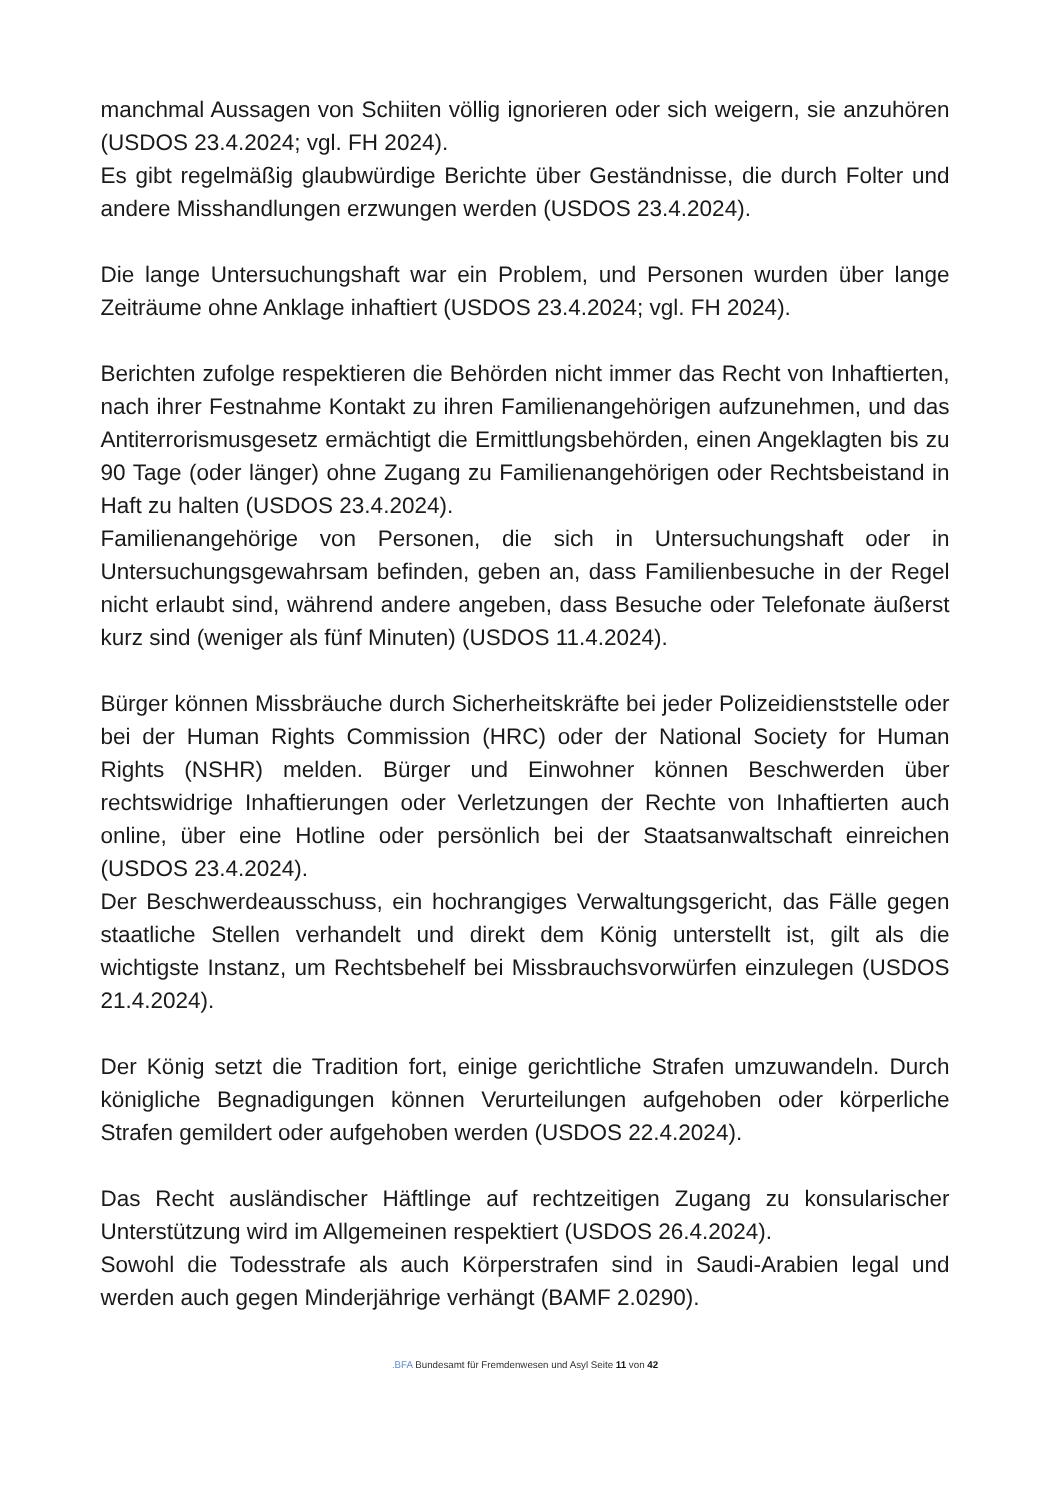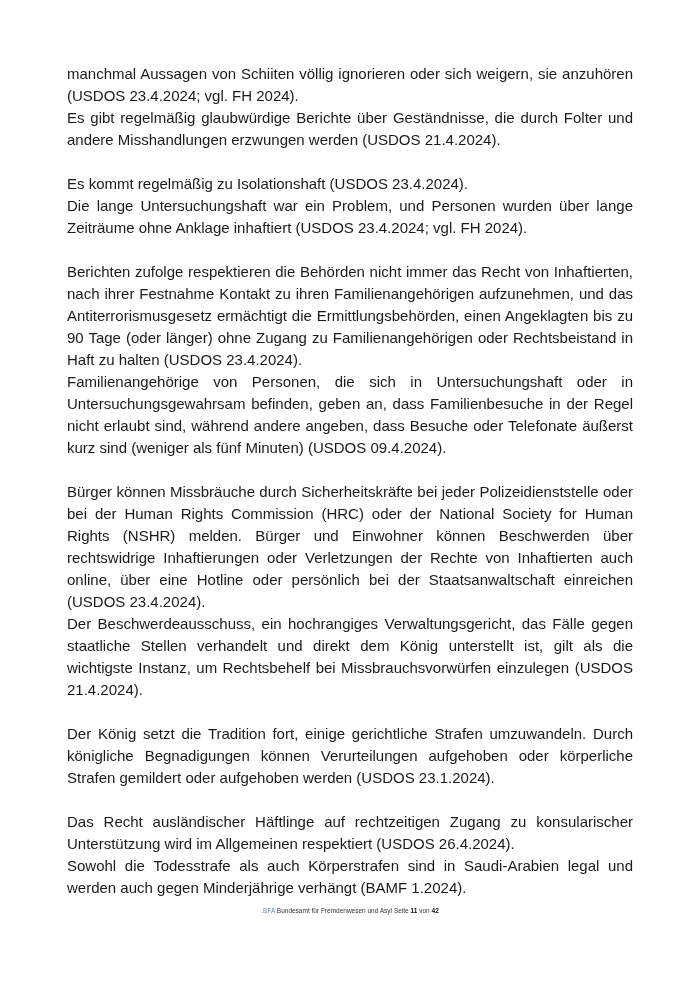--- a/index.html
+++ b/index.html
@@ -48,50 +48,49 @@
       color: #111111;
     }
   </style>
 </head>
 <body>
 
 <div class="page">
 
   <div class="block">
     <p class="para">manchmal Aussagen von Schiiten völlig ignorieren oder sich weigern, sie anzuhören (USDOS 23.4.2024; vgl. FH 2024).</p>
-    <p class="para">Es gibt regelmäßig glaubwürdige Berichte über Geständnisse, die durch Folter und andere Misshandlungen erzwungen werden (USDOS 21.4.2024).</p>
+    <p class="para">Es gibt regelmäßig glaubwürdige Berichte über Geständnisse, die durch Folter und andere Misshandlungen erzwungen werden (USDOS 23.4.2024).</p>
   </div>
   <div class="gap"></div>
 
   <div class="block">
-    <p class="para">Es kommt regelmäßig zu Isolationshaft (USDOS 23.4.2024).</p>
     <p class="para">Die lange Untersuchungshaft war ein Problem, und Personen wurden über lange Zeiträume ohne Anklage inhaftiert (USDOS 23.4.2024; vgl. FH 2024).</p>
   </div>
   <div class="gap"></div>
 
   <div class="block">
     <p class="para">Berichten zufolge respektieren die Behörden nicht immer das Recht von Inhaftierten, nach ihrer Festnahme Kontakt zu ihren Familienangehörigen aufzunehmen, und das Antiterrorismusgesetz ermächtigt die Ermittlungsbehörden, einen Angeklagten bis zu 90 Tage (oder länger) ohne Zugang zu Familienangehörigen oder Rechtsbeistand in Haft zu halten (USDOS 23.4.2024).</p>
-    <p class="para">Familienangehörige von Personen, die sich in Untersuchungshaft oder in Untersuchungsgewahrsam befinden, geben an, dass Familienbesuche in der Regel nicht erlaubt sind, während andere angeben, dass Besuche oder Telefonate äußerst kurz sind (weniger als fünf Minuten) (USDOS 09.4.2024).</p>
+    <p class="para">Familienangehörige von Personen, die sich in Untersuchungshaft oder in Untersuchungsgewahrsam befinden, geben an, dass Familienbesuche in der Regel nicht erlaubt sind, während andere angeben, dass Besuche oder Telefonate äußerst kurz sind (weniger als fünf Minuten) (USDOS 11.4.2024).</p>
   </div>
   <div class="gap"></div>
 
   <div class="block">
     <p class="para">Bürger können Missbräuche durch Sicherheitskräfte bei jeder Polizeidienststelle oder bei der Human Rights Commission (HRC) oder der National Society for Human Rights (NSHR) melden. Bürger und Einwohner können Beschwerden über rechtswidrige Inhaftierungen oder Verletzungen der Rechte von Inhaftierten auch online, über eine Hotline oder persönlich bei der Staatsanwaltschaft einreichen (USDOS 23.4.2024).</p>
     <p class="para">Der Beschwerdeausschuss, ein hochrangiges Verwaltungsgericht, das Fälle gegen staatliche Stellen verhandelt und direkt dem König unterstellt ist, gilt als die wichtigste Instanz, um Rechtsbehelf bei Missbrauchsvorwürfen einzulegen (USDOS 21.4.2024).</p>
   </div>
   <div class="gap"></div>
 
   <div class="block">
-    <p class="para">Der König setzt die Tradition fort, einige gerichtliche Strafen umzuwandeln. Durch königliche Begnadigungen können Verurteilungen aufgehoben oder körperliche Strafen gemildert oder aufgehoben werden (USDOS 23.1.2024).</p>
+    <p class="para">Der König setzt die Tradition fort, einige gerichtliche Strafen umzuwandeln. Durch königliche Begnadigungen können Verurteilungen aufgehoben oder körperliche Strafen gemildert oder aufgehoben werden (USDOS 22.4.2024).</p>
   </div>
   <div class="gap"></div>
 
   <div class="block">
     <p class="para">Das Recht ausländischer Häftlinge auf rechtzeitigen Zugang zu konsularischer Unterstützung wird im Allgemeinen respektiert (USDOS 26.4.2024).</p>
-    <p class="para">Sowohl die Todesstrafe als auch Körperstrafen sind in Saudi-Arabien legal und werden auch gegen Minderjährige verhängt (BAMF 1.2024).</p>
+    <p class="para">Sowohl die Todesstrafe als auch Körperstrafen sind in Saudi-Arabien legal und werden auch gegen Minderjährige verhängt (BAMF 2.0290).</p>
   </div>
 
 </div>
 
 <div class="footer">
   <span class="brand">.</span><span class="brand">BFA</span>
   <span>Bundesamt für Fremdenwesen und Asyl</span>
   <span>Seite</span>
   <b>11</b>
   <span>von</span>

